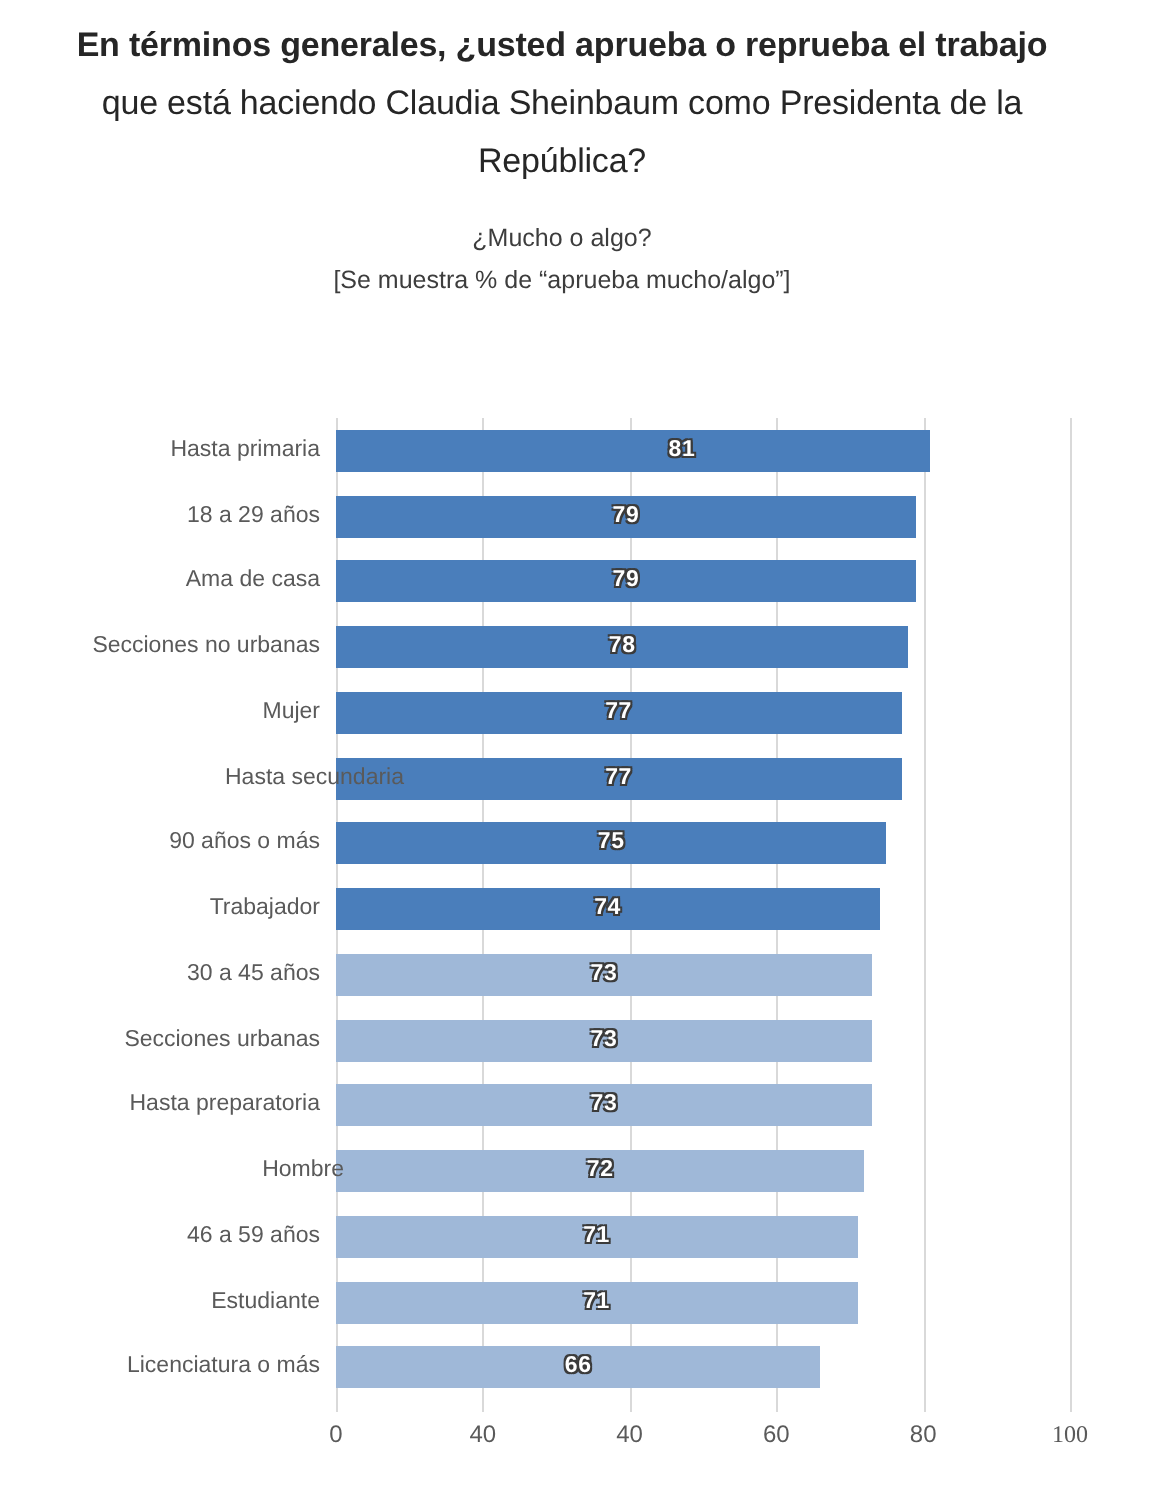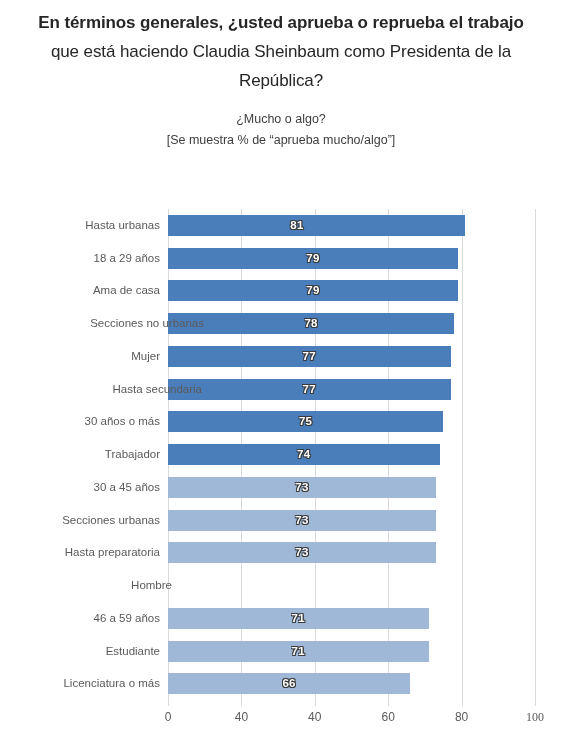--- a/index.html
+++ b/index.html
@@ -146,21 +146,21 @@
 <div id="chart-area">
   <div id="plot">
       <div class="axis-left-line" style="left: 0px;"></div>
       <div class="gridline" style="left: 73px;"></div>
       <div class="gridline" style="left: 147px;"></div>
       <div class="gridline" style="left: 220px;"></div>
       <div class="gridline" style="left: 294px;"></div>
       <div class="gridline" style="left: 367px;"></div>
       <div class="bar-row" style="top: 0px; height: 32.7333px;">
         <div class="bar" style="width: 297.27px; background: rgb(74, 126, 187);"></div>
-        <div class="bar-value" style="left: 0px; width: 258px;">81</div>
+        <div class="bar-value" style="left: 0px; width: 258px; padding-left: 44px;">81</div>
       </div>
       <div class="bar-row" style="top: 32.7333px; height: 32.7333px;">
         <div class="bar" style="width: 289.93px; background: rgb(74, 126, 187);"></div>
         <div class="bar-value" style="left: 0px; width: 289.93px;">79</div>
       </div>
       <div class="bar-row" style="top: 65.4667px; height: 32.7333px;">
         <div class="bar" style="width: 289.93px; background: rgb(74, 126, 187);"></div>
         <div class="bar-value" style="left: 0px; width: 289.93px;">79</div>
       </div>
       <div class="bar-row" style="top: 98.2px; height: 32.7333px;">
@@ -188,40 +188,44 @@
         <div class="bar-value" style="left: 0px; width: 267.91px;">73</div>
       </div>
       <div class="bar-row" style="top: 294.6px; height: 32.7333px;">
         <div class="bar" style="width: 267.91px; background: rgb(159, 184, 216);"></div>
         <div class="bar-value" style="left: 0px; width: 267.91px;">73</div>
       </div>
       <div class="bar-row" style="top: 327.333px; height: 32.7333px;">
         <div class="bar" style="width: 267.91px; background: rgb(159, 184, 216);"></div>
         <div class="bar-value" style="left: 0px; width: 267.91px;">73</div>
       </div>
+      <div class="bar-row" style="top: 360.067px; height: 32.7333px;">
+        <div class="bar" style="width: 264.24px; background: rgb(159, 184, 216);"></div>
+        <div class="bar-value" style="left: 0px; width: 264.24px;">72</div>
+      </div>
       <div class="bar-row" style="top: 392.8px; height: 32.7333px;">
         <div class="bar" style="width: 260.57px; background: rgb(159, 184, 216);"></div>
         <div class="bar-value" style="left: 0px; width: 260.57px;">71</div>
       </div>
       <div class="bar-row" style="top: 425.533px; height: 32.7333px;">
         <div class="bar" style="width: 260.57px; background: rgb(159, 184, 216);"></div>
         <div class="bar-value" style="left: 0px; width: 260.57px;">71</div>
       </div>
       <div class="bar-row" style="top: 458.267px; height: 32.7333px;">
         <div class="bar" style="width: 242.22px; background: rgb(159, 184, 216);"></div>
         <div class="bar-value" style="left: 0px; width: 242.22px;">66</div>
       </div>
     </div>
-<div class="cat-label" style="left: 0px; width: 160px; top: 215px; right: auto;">Hasta urbanas</div>
+<div class="cat-label" style="left: 0px; width: 160px; top: 215px; right: auto;">Hasta primaria</div>
     <div class="cat-label" style="left: 0px; width: 160px; top: 247.733px; right: auto;">18 a 29 años</div>
     <div class="cat-label" style="left: 0px; width: 160px; top: 280.467px; right: auto;">Ama de casa</div>
-    <div class="cat-label" style="left: 0px; width: 160px; top: 313.2px; right: auto; margin-left: 44px;">Secciones no urbanas</div>
+    <div class="cat-label" style="left: 0px; width: 160px; top: 313.2px; right: auto;">Secciones no urbanas</div>
     <div class="cat-label" style="left: 0px; width: 160px; top: 345.933px; right: auto;">Mujer</div>
     <div class="cat-label" style="left: 0px; width: 160px; top: 378.667px; right: auto; margin-left: 42px;">Hasta secundaria</div>
-    <div class="cat-label" style="left: 0px; width: 160px; top: 411.4px; right: auto;">30 años o más</div>
+    <div class="cat-label" style="left: 0px; width: 160px; top: 411.4px; right: auto;">90 años o más</div>
     <div class="cat-label" style="left: 0px; width: 160px; top: 444.133px; right: auto;">Trabajador</div>
     <div class="cat-label" style="left: 0px; width: 160px; top: 476.867px; right: auto;">30 a 45 años</div>
     <div class="cat-label" style="left: 0px; width: 160px; top: 509.6px; right: auto;">Secciones urbanas</div>
     <div class="cat-label" style="left: 0px; width: 160px; top: 542.333px; right: auto;">Hasta preparatoria</div>
     <div class="cat-label" style="left: 12px; width: 160px; top: 575.067px; right: auto;">Hombre</div>
     <div class="cat-label" style="left: 0px; width: 160px; top: 607.8px; right: auto;">46 a 59 años</div>
     <div class="cat-label" style="left: 0px; width: 160px; top: 640.533px; right: auto;">Estudiante</div>
     <div class="cat-label" style="left: 0px; width: 160px; top: 673.267px; right: auto;">Licenciatura o más</div>
     <div class="tick-mark" style="left: 168px; top: 700px;"></div>
     <div class="tick-label" style="left: 148px; top: 710px;">0</div>

